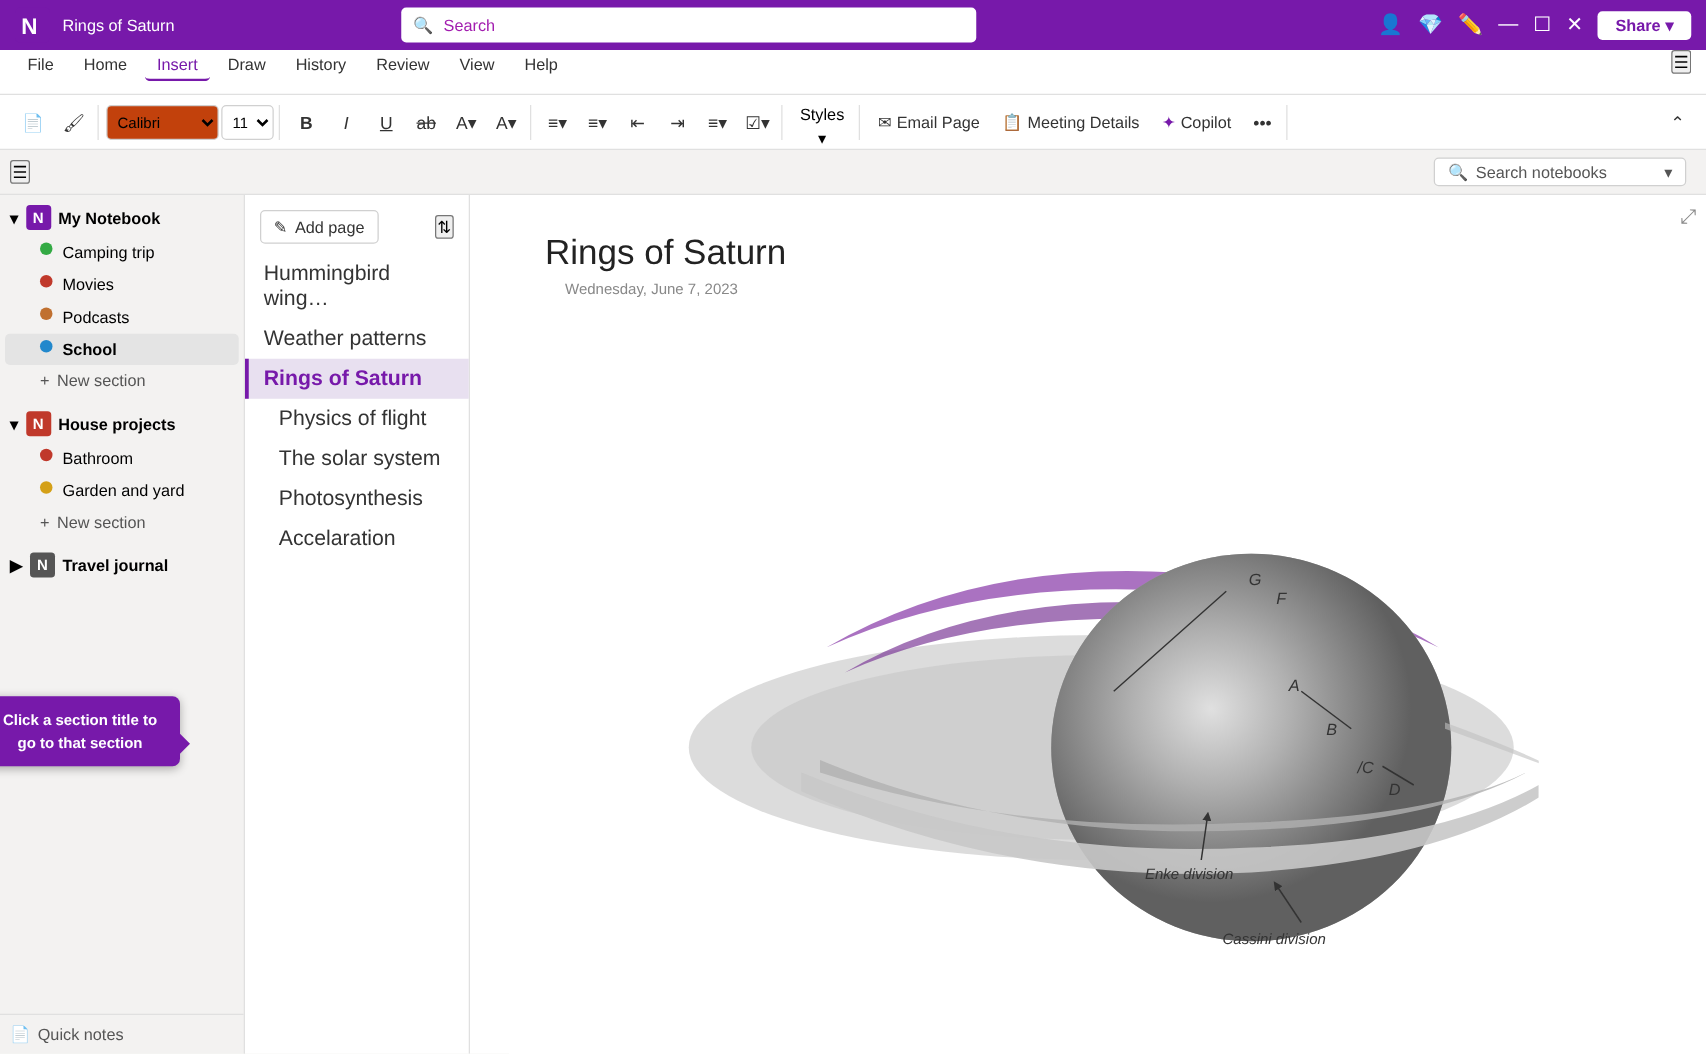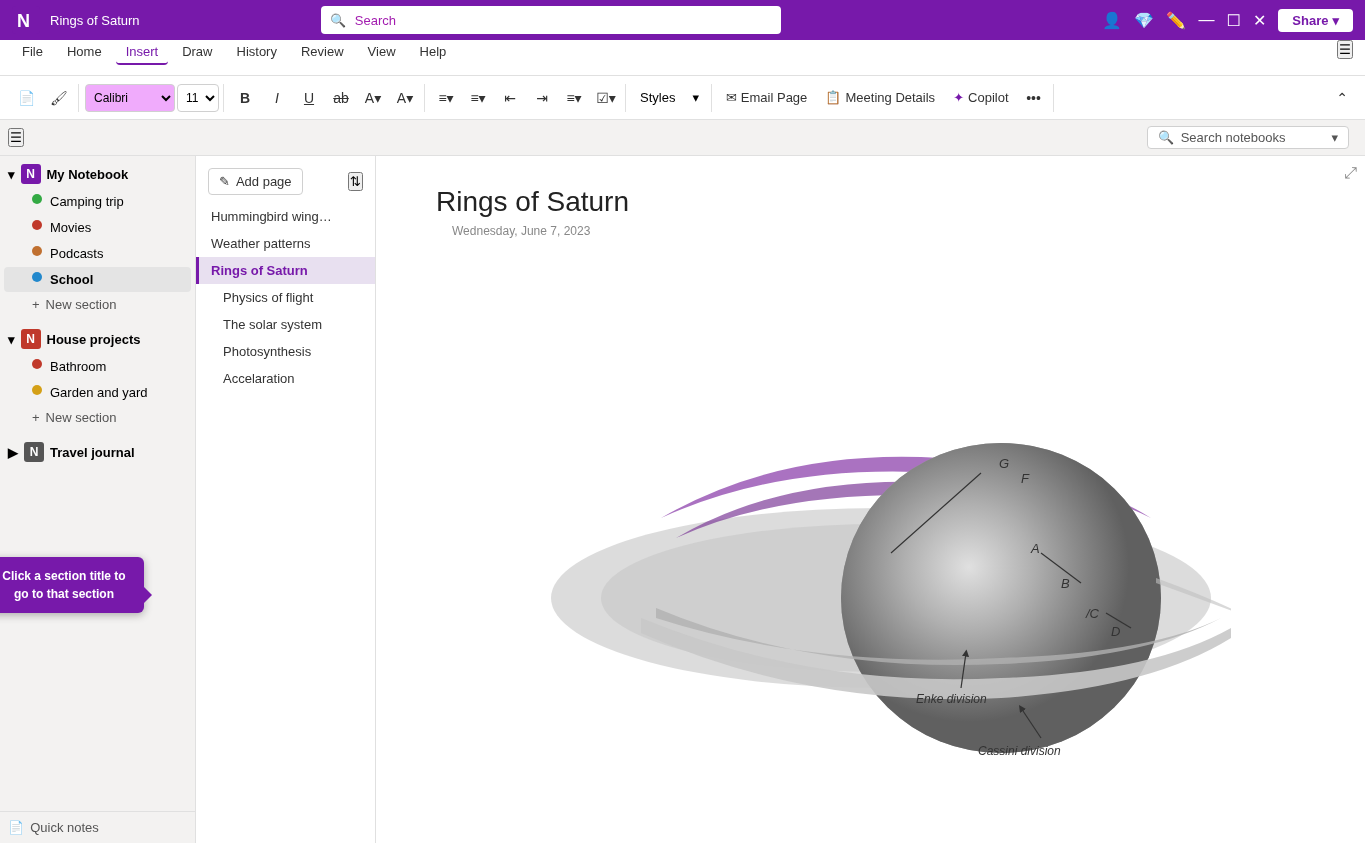--- a/index.html
+++ b/index.html
@@ -48,30 +48,30 @@
     }
     #toolbar .toolbar-group { display: flex; align-items: center; gap: 2px; padding: 0 4px; border-right: 1px solid #e0e0e0; }
     #toolbar .toolbar-group:last-child { border-right: none; }
     #toolbar .tb-btn {
       display: flex; align-items: center; justify-content: center;
       width: 30px; height: 28px; border-radius: 4px; cursor: pointer;
       background: none; border: none; font-size: 14px; color: #333;
     }
     #toolbar .font-select {
       height: 28px; border: 1px solid #d0d0d0; border-radius: 4px;
-      font-size: 12px; padding: 0 4px; background: #f0abfc; min-width: 90px;
+      font-size: 12px; padding: 0 4px; background: #c2410c; min-width: 90px;
     }
     #toolbar .font-size-select {
       height: 28px; border: 1px solid #d0d0d0; border-radius: 4px;
       font-size: 12px; padding: 0 4px; background: white; width: 42px;
     }
     #toolbar .tb-label {
       font-size: 13px; padding: 0 8px; cursor: pointer;
-      display: flex; align-items: center; gap: 17px; height: 28px;
-      border-radius: 4px; white-space: nowrap;
+      display: flex; align-items: center; gap: 4px; height: 28px;
+      border-radius: 4px; white-space: nowrap; flex-direction: column;
     }
     #toolbar .copilot-btn {
       display: flex; align-items: center; gap: 4px; height: 28px;
       border-radius: 4px; padding: 0 8px; cursor: pointer; border: none;
       background: none; font-size: 13px; color: #333;
     }
     #toolbar .email-btn {
       display: flex; align-items: center; gap: 4px; height: 28px;
       border-radius: 4px; padding: 0 8px; cursor: pointer; border: none;
       background: none; font-size: 13px; color: #333;
@@ -127,21 +127,21 @@
     .page-list-header {
       display: flex; align-items: center; justify-content: space-between;
       padding: 4px 12px 8px 12px;
     }
     .add-page-btn {
       display: flex; align-items: center; gap: 6px; padding: 5px 10px;
       border: 1px solid #d0d0d0; border-radius: 4px; cursor: pointer;
       font-size: 13px; background: white; color: #333; font-weight: 400;
     }
     .page-item {
-      padding: 6px 12px; cursor: pointer; font-size: 13px; color: #333;
+      padding: 6px 12px; cursor: pointer; font-size: 17px; color: #333;
       border-left: 3px solid transparent;
     }
     .page-item.active { background: #e8e0f0; border-left-color: #7719aa; font-weight: 600; color: #7719aa; }
     .page-item.sub { padding-left: 24px; }
 
     
     #content {
       flex-grow: 1; background: white; overflow-y: auto; padding: 30px 60px;
       position: relative;
     }

